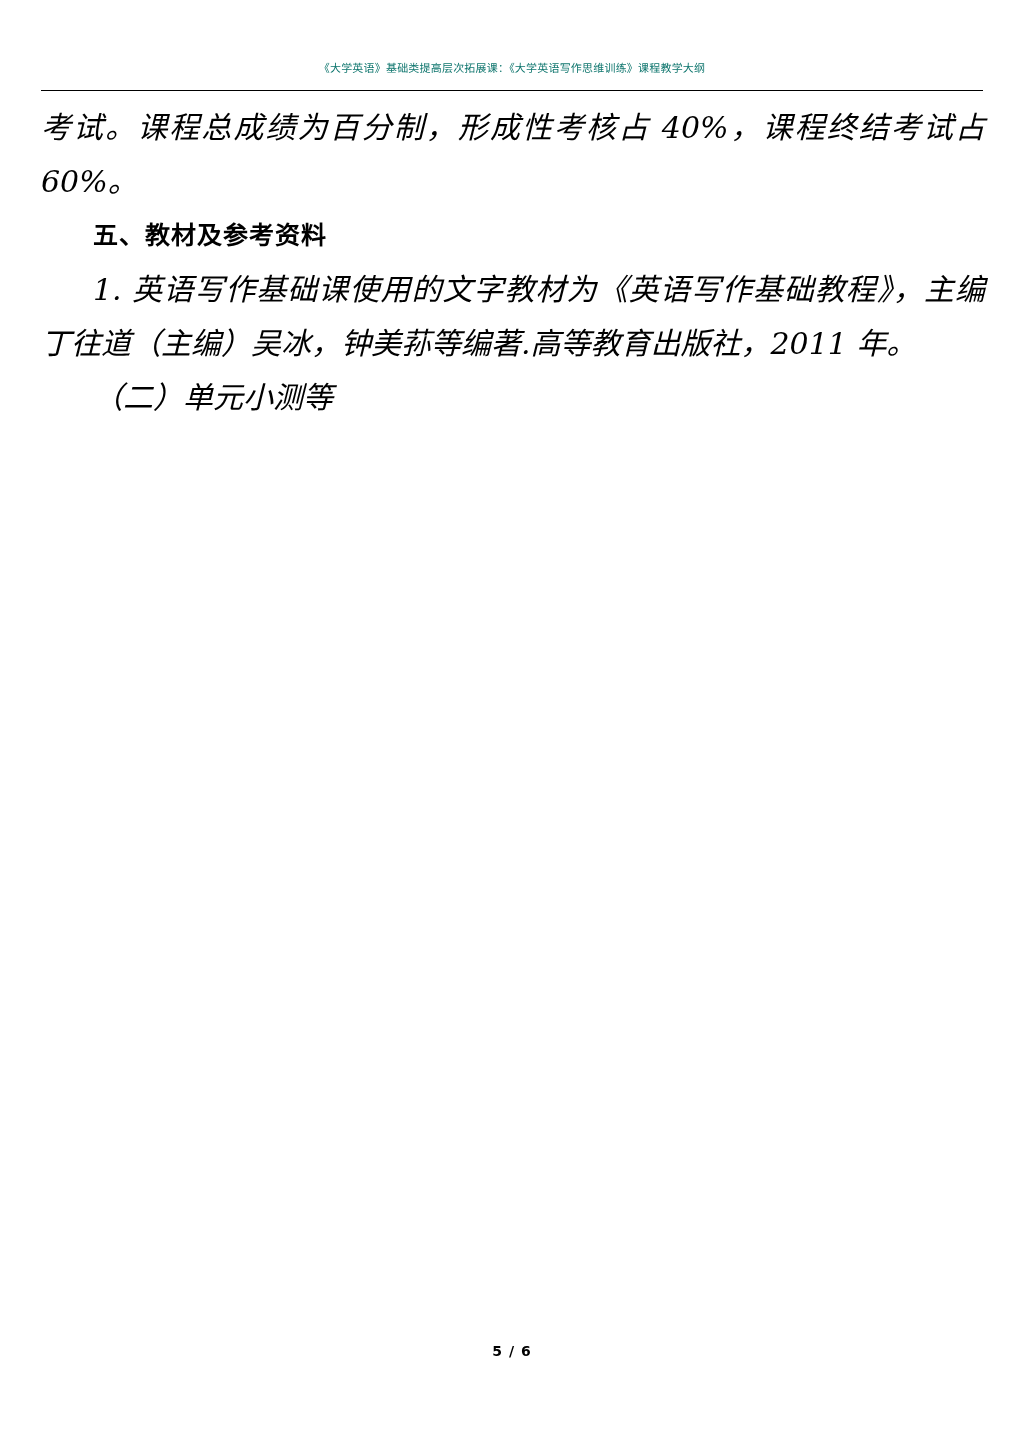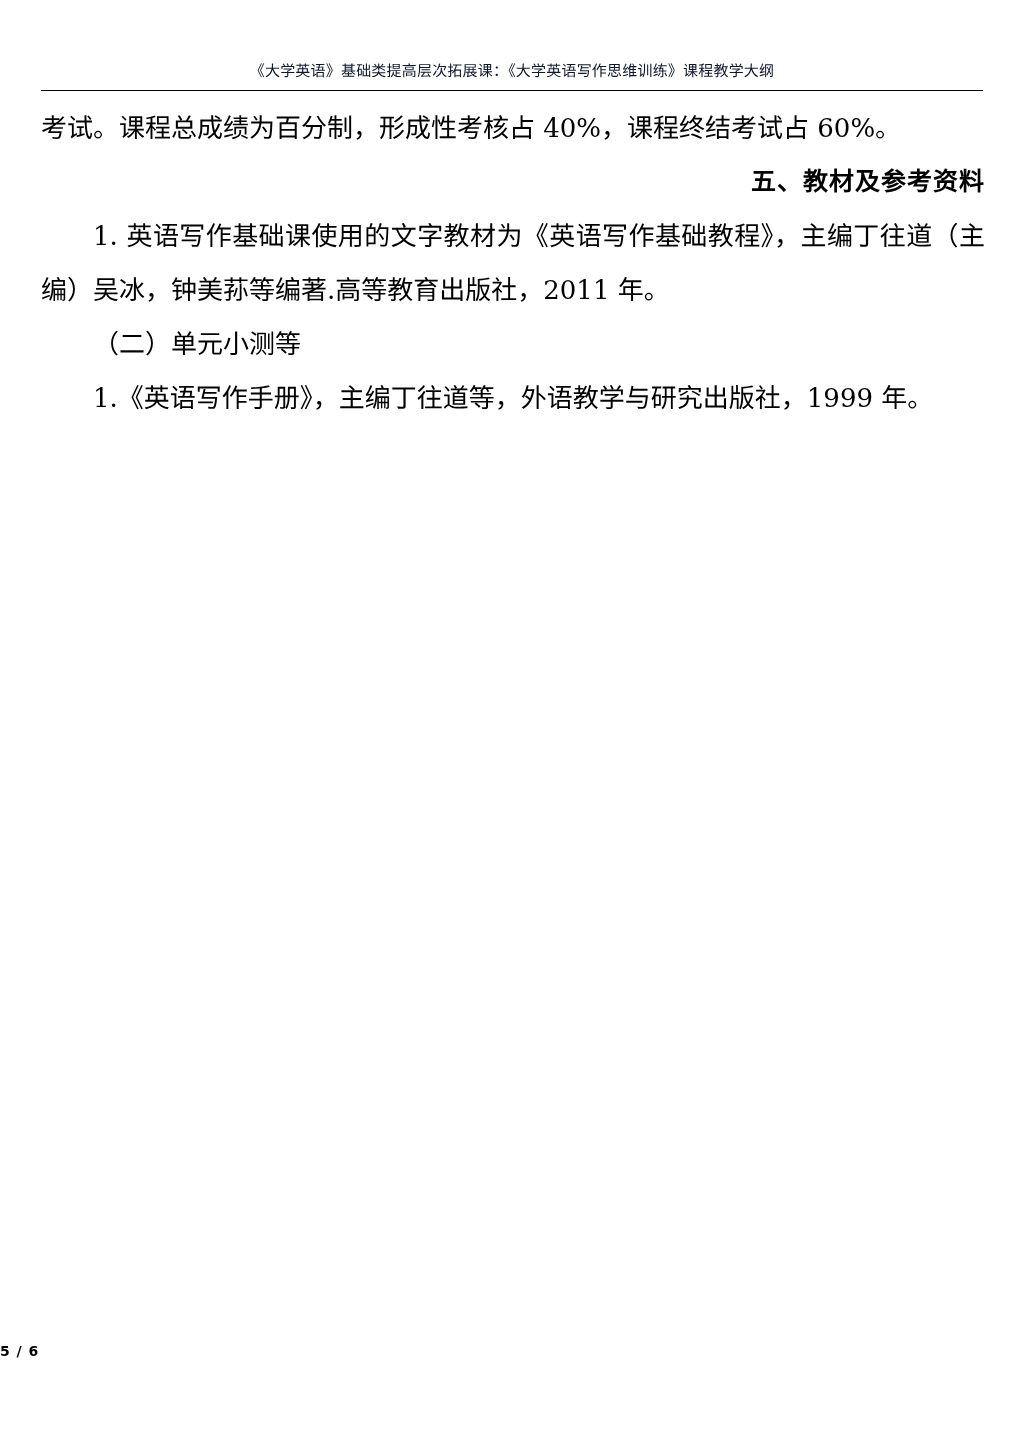--- a/index.html
+++ b/index.html
@@ -23,67 +23,68 @@
     padding: 0;
   }
   
   .header {
     position: absolute;
     top: 62px;
     left: 40px;
     right: 40px;
     text-align: center;
     font-family: "DejaVu Sans", "Liberation Sans", sans-serif;
-    font-size: 15px;
+    font-size: 11px;
     line-height: 1.3;
     letter-spacing: 0.2px;
-    color: #0f172a;
+    color: #0f766e;
   }
   .header-rule {
     position: absolute;
     top: 90px;
     left: 41px;
     width: 942px;
     height: 0;
     border-top: 1.6px solid #000;
   }
   
   .content {
     position: absolute;
     top: 101px;
     left: 41px;
     width: 944px;
   }
   p.para {
     margin: 0 0 0 0;
-    font-size: 26px;
+    font-size: 30px;
     line-height: 54px;
     text-align: justify;
     text-justify: inter-ideograph;
     letter-spacing: 0px;
+    font-style: italic;
   }
   p.indent {
     text-indent: 52px;
   }
   .sec-title {
     margin: 0;
     font-family: "DejaVu Sans", "Liberation Sans", sans-serif;
     font-weight: bold;
     font-size: 25px;
     line-height: 54px;
     text-indent: 52px;
     letter-spacing: 1px;
-    text-align: right;
   }
   
   .footer {
     position: absolute;
     bottom: 88px;
     left: 0;
     width: 1024px;
+    text-align: center;
     font-family: "DejaVu Sans", "Liberation Sans", sans-serif;
     font-size: 14px;
     font-weight: bold;
     letter-spacing: 1px;
     color: #000;
   }
 </style>
 </head>
 <body>
 
@@ -97,20 +98,19 @@
     <p class="para">考试。课程总成绩为百分制，形成性考核占 40%，课程终结考试占 60%。</p>
 
 
 
     <h2 class="sec-title">五、教材及参考资料</h2>
 
     <p class="para indent">1. 英语写作基础课使用的文字教材为《英语写作基础教程》，主编丁往道（主编）吴冰，钟美荪等编著.高等教育出版社，2011 年。</p>
 
     <p class="para indent">（二）单元小测等</p>
 
-    <p class="para indent">1.《英语写作手册》，主编丁往道等，外语教学与研究出版社，1999 年。</p>
 
 
   </div>
 
   <div class="footer">5 / 6</div>
 
 </div>
 
 </body></html>

